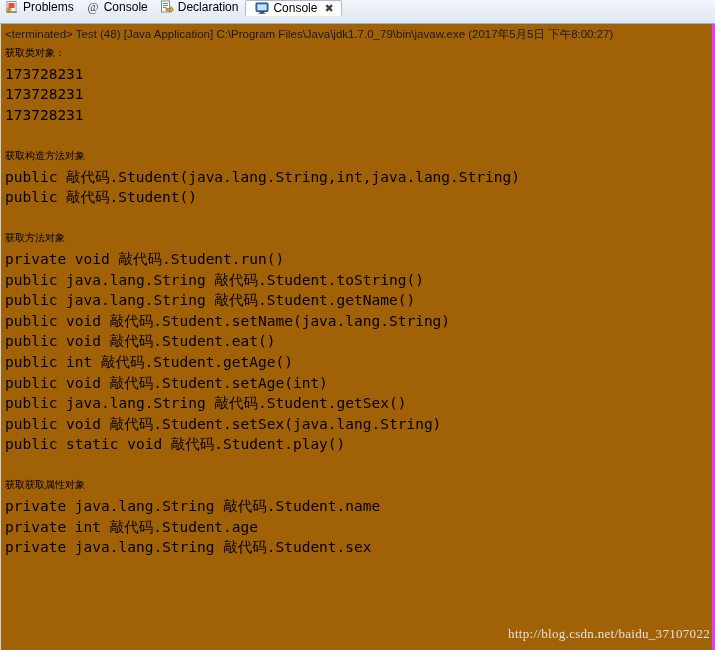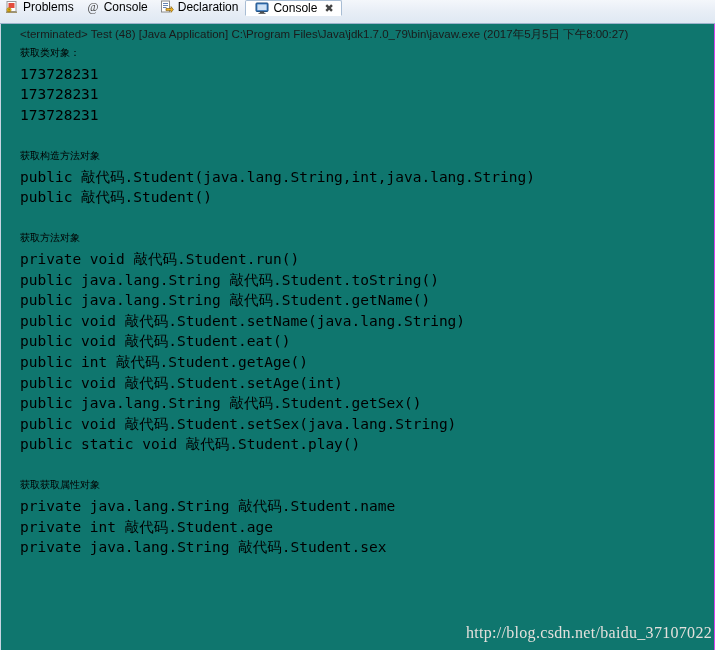--- a/index.html
+++ b/index.html
@@ -64,25 +64,24 @@
   }
   .tabbar-filler {
     flex: 1 1 auto;
     background: linear-gradient(to bottom, #eef3f9 0%, #dde7f2 100%);
   }
 
   
   .console {
     position: relative;
     height: 626px;
-    background: #0f766e;
+    background: #a16207;
     box-sizing: border-box;
     border-left: 1px solid #c8d4e2;
-    border-right: 1px solid #d946ef;
-    padding-left: 15px;
+    border-right: 3px solid #d946ef;
   }
   .launch-line {
     font-size: 11.5px;
     color: #1a1a1a;
     padding: 3px 0 2px 4px;
     white-space: nowrap;
     line-height: 14px;
     font-family: "Liberation Sans", sans-serif;
   }
   .out {
@@ -99,21 +98,21 @@
     font-family: "DejaVu Sans", sans-serif;
     font-size: 10px;
   }
 
   
   .watermark {
     position: absolute;
     right: 2px;
     bottom: 8px;
     font-family: "Liberation Serif", serif;
-    font-size: 16px;
+    font-size: 13px;
     color: #e3e0dc;
     letter-spacing: 0.3px;
     white-space: nowrap;
     pointer-events: none;
   }
 </style>
 </head>
 <body>
 
 <div class="tabbar">

